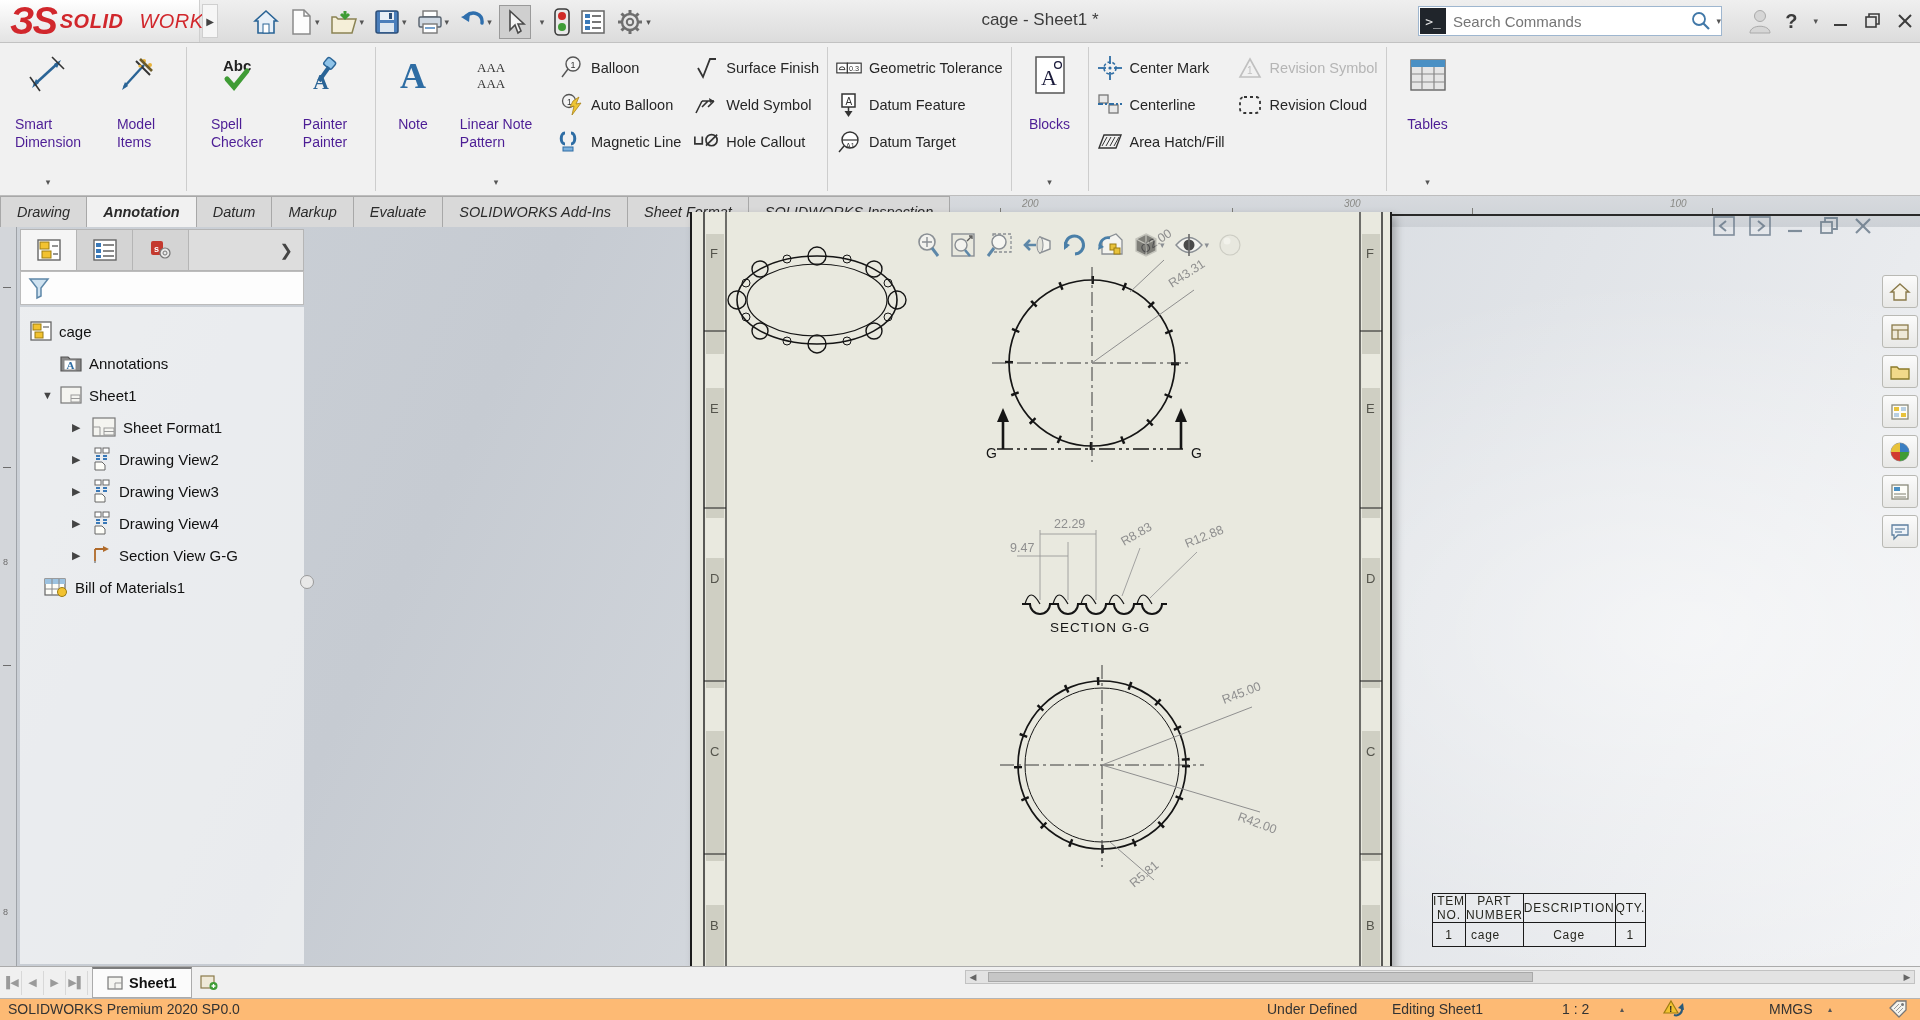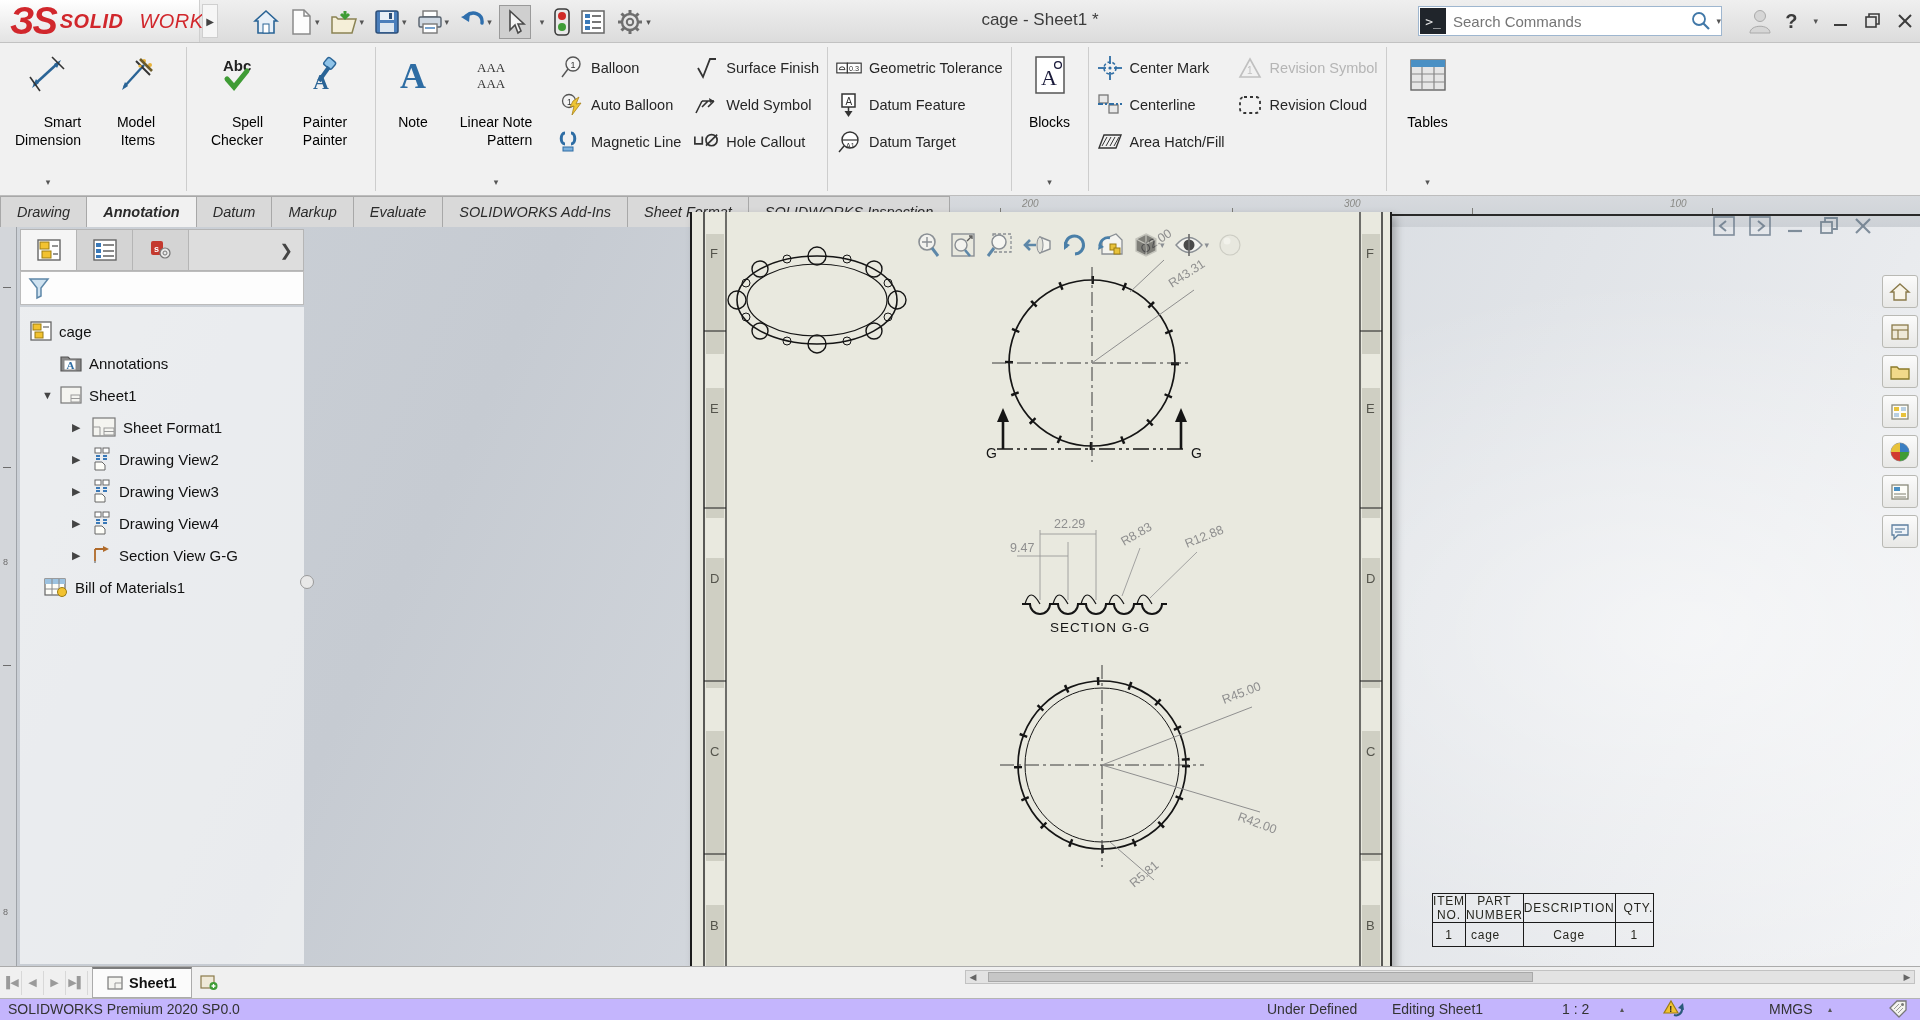--- a/index.html
+++ b/index.html
@@ -34,23 +34,23 @@
   #searchbox .mag { margin-right:2px; }
   #title-right { position:absolute; right:6px; top:4px; height:34px; display:flex; align-items:center; gap:14px; }
   #help-q { font-size:20px; font-weight:bold; color:#3c3c3c; }
   .winctl { color:#3c3c3c; }
 
   
   #ribbon { position:absolute; left:0; top:43px; width:1920px; height:153px; background:#f1f1f1;
     border-bottom:1px solid #bdbdbd; display:flex; align-items:stretch; }
   .rsep { width:1px; background:#cdcdcd; margin:4px 2px; }
   .rgroup { display:flex; align-items:flex-start; padding:2px 4px; }
-  .bigbtn { width:88px; height:148px; display:flex; flex-direction:column; align-items:center; padding-top:8px; }
+  .bigbtn { width:88px; height:148px; display:flex; flex-direction:column; align-items:center; padding-top:8px;gap:9px; }
   .bigbtn .bicon { height:44px; display:flex; align-items:center; justify-content:center; }
-  .bigbtn .blabel { font-size:14px; color:#000000; text-align:right; line-height:18px; margin-top:16px; }
+  .bigbtn .blabel { font-size:14px; color:#4c1d95; text-align:left; line-height:18px; margin-top:9px; }
   .bigbtn .barrow { margin-top:auto; margin-bottom:6px; font-size:9px; color:#555; }
   .stackcol { display:flex; flex-direction:column; padding-top:6px; }
   .srow { display:flex; align-items:center; height:37px; gap:7px; padding:0 6px; }
   .srow .slabel { font-size:14.5px; color:#262626; white-space:nowrap; }
   .srow.disabled .slabel { color:#b5b5b5; }
   .srow .sicon { width:26px; display:flex; justify-content:center; }
 
   
   #tabrow { position:absolute; left:0; top:196px; width:1920px; height:31px;
     background:linear-gradient(#d7dade,#cdd1d6);font-style:italic; }
@@ -108,41 +108,41 @@
   .trow .arr { position:absolute; font-size:11px; color:#444; }
   .trow .ticon { display:flex; }
   .trow .tlabel { margin-left:7px; white-space:nowrap; }
   #fm-handle-right { position:absolute; right:-8px; top:348px; width:14px; height:14px; border-radius:50%;
     background:#e8e8e8; border:1px solid #9a9a9a; }
 
   
   #bom { position:absolute; left:740px; top:681px; border-collapse:collapse; }
   #bom td { border:1.6px solid #1a1a1a; font-size:12px; color:#26261f; text-align:center;
     height:24px; letter-spacing:.8px; font-family:"Liberation Sans",sans-serif; }
-  #bom .c0 { width:91px; } #bom .c1 { width:161px; } #bom .c2 { width:261px; } #bom .c3 { width:77px;padding-left:8px; }
+  #bom .c0 { width:91px; } #bom .c1 { width:161px; } #bom .c2 { width:261px; } #bom .c3 { width:77px; }
   #bom .al { text-align:left; padding-left:5px; }
 
   
   #sheetbar { position:absolute; left:0; top:966px; width:1920px; height:32px; background:#f0f0f0;
     border-top:1px solid #ababab; display:flex; align-items:center; }
   .vcr { width:22px; height:24px; display:flex; align-items:center; justify-content:center;
     color:#9a9a9a; font-size:11px; border-right:1px solid #d8d8d8; }
   #sheettab { height:31px; display:flex; align-items:center; gap:6px; padding:0 14px;
     background:#fbfbfb; border:1px solid #ababab; border-top:2px solid #7c7c7c; margin-left:4px;
     font-weight:bold; font-size:14.5px; color:#111; }
   #addsheet { width:34px; height:28px; display:flex; align-items:center; justify-content:center; }
   #hscroll { position:absolute; left:965px; top:3px; width:950px; height:14px; background:#e3e3e3;
     border:1px solid #c2c2c2; }
   #hscroll .sarr { position:absolute; top:0; width:14px; height:12px; color:#666; font-size:9px;
     display:flex; align-items:center; justify-content:center; }
   #hscroll .thumb { position:absolute; left:22px; top:1px; width:545px; height:10px; background:#c6c6c6;
     border:1px solid #a8a8a8; }
 
   
-  #statusbar { position:absolute; left:0; top:998px; width:1920px; height:22px; background:#c4b5fd;
+  #statusbar { position:absolute; left:0; top:998px; width:1920px; height:22px; background:#fdba74;
     border-top:1px solid #b4b4b4; font-size:14px; color:#333; }
   #statusbar .sl { position:absolute; left:8px; top:2px; }
   .stat { position:absolute; top:2px; white-space:nowrap; }
   .scaret { font-size:8px; color:#555; }
 </style>
 </head>
 <body>
 
 <div id="root">
 

